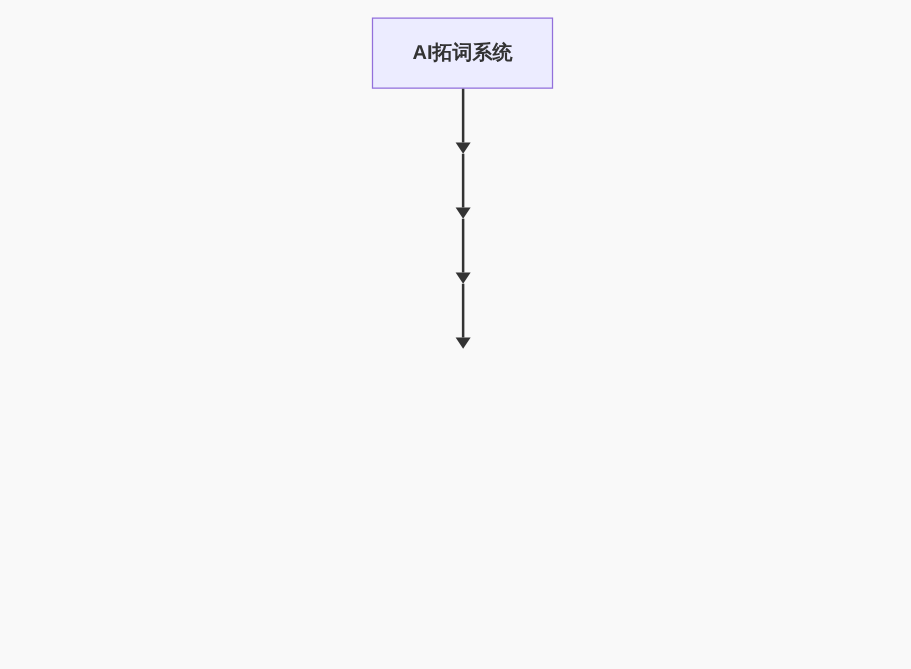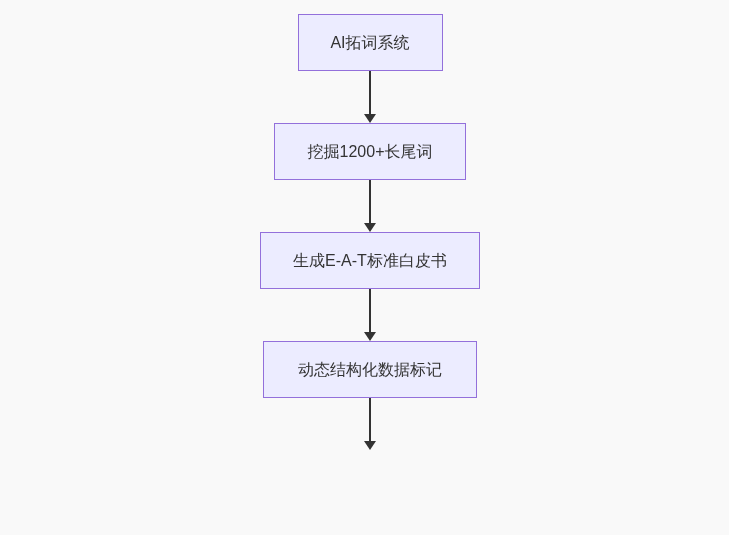--- a/index.html
+++ b/index.html
@@ -15,20 +15,21 @@
     position: relative;
   }
   .flow {
     position: absolute;
     top: 14px;
     left: 370px;
     transform: translateX(-50%);
     display: flex;
     flex-direction: column;
     align-items: center;
+    font-weight: bold;
   }
   .node {
     box-sizing: border-box;
     height: 57px;
     background: #ECECFF;
     border: 1px solid #9370DB;
     display: flex;
     align-items: center;
     justify-content: center;
     color: #333333;
@@ -70,41 +71,32 @@
 
   <div class="node w1">
     <span class="node-label">AI拓词系统</span>
   </div>
 
   <div class="connector">
     <div class="line"></div>
     <div class="arrowhead"></div>
   </div>
 
-  <div class="node w2">
-    <span class="node-label">挖掘1200+长尾词</span>
-  </div>
 
   <div class="connector">
     <div class="line"></div>
     <div class="arrowhead"></div>
   </div>
 
-  <div class="node w3">
-    <span class="node-label">生成E-A-T标准白皮书</span>
-  </div>
 
   <div class="connector">
     <div class="line"></div>
     <div class="arrowhead"></div>
   </div>
 
-  <div class="node w4">
-    <span class="node-label">动态结构化数据标记</span>
-  </div>
 
   <div class="connector">
     <div class="line"></div>
     <div class="arrowhead"></div>
   </div>
 
 
 </div>
 
 </body></html>

